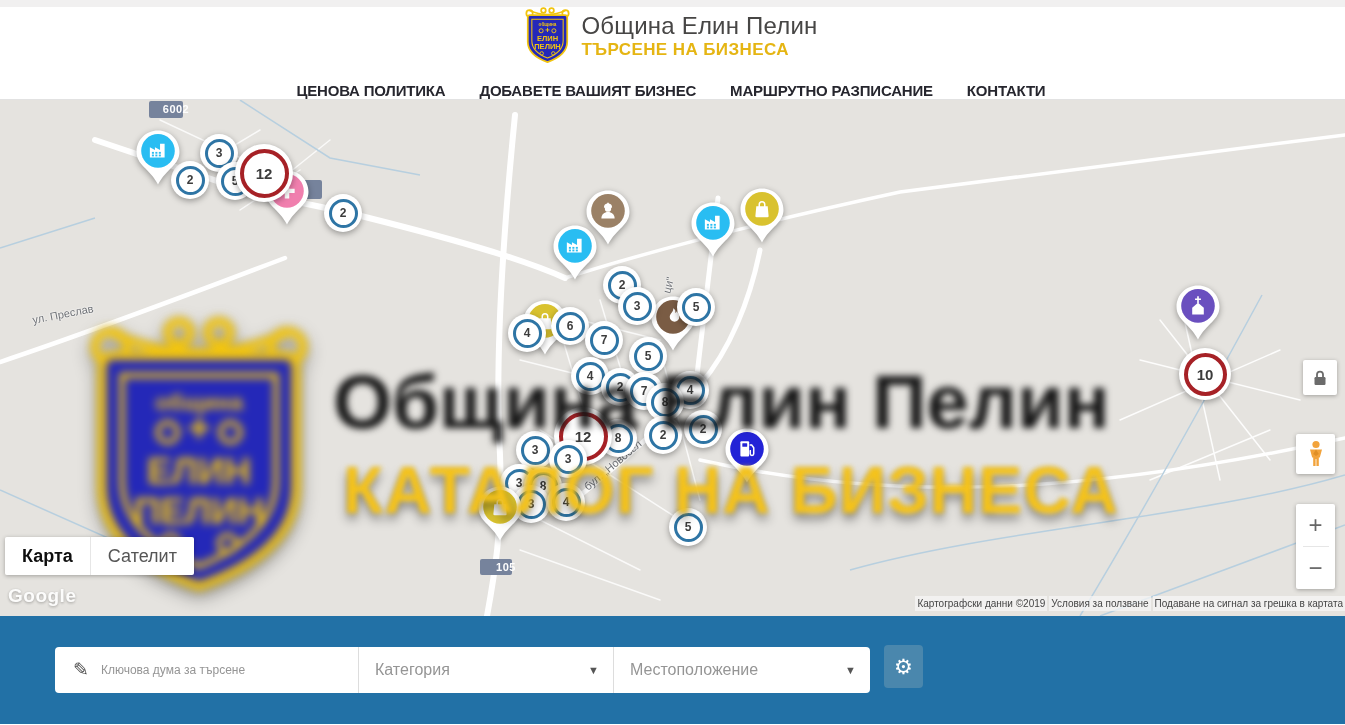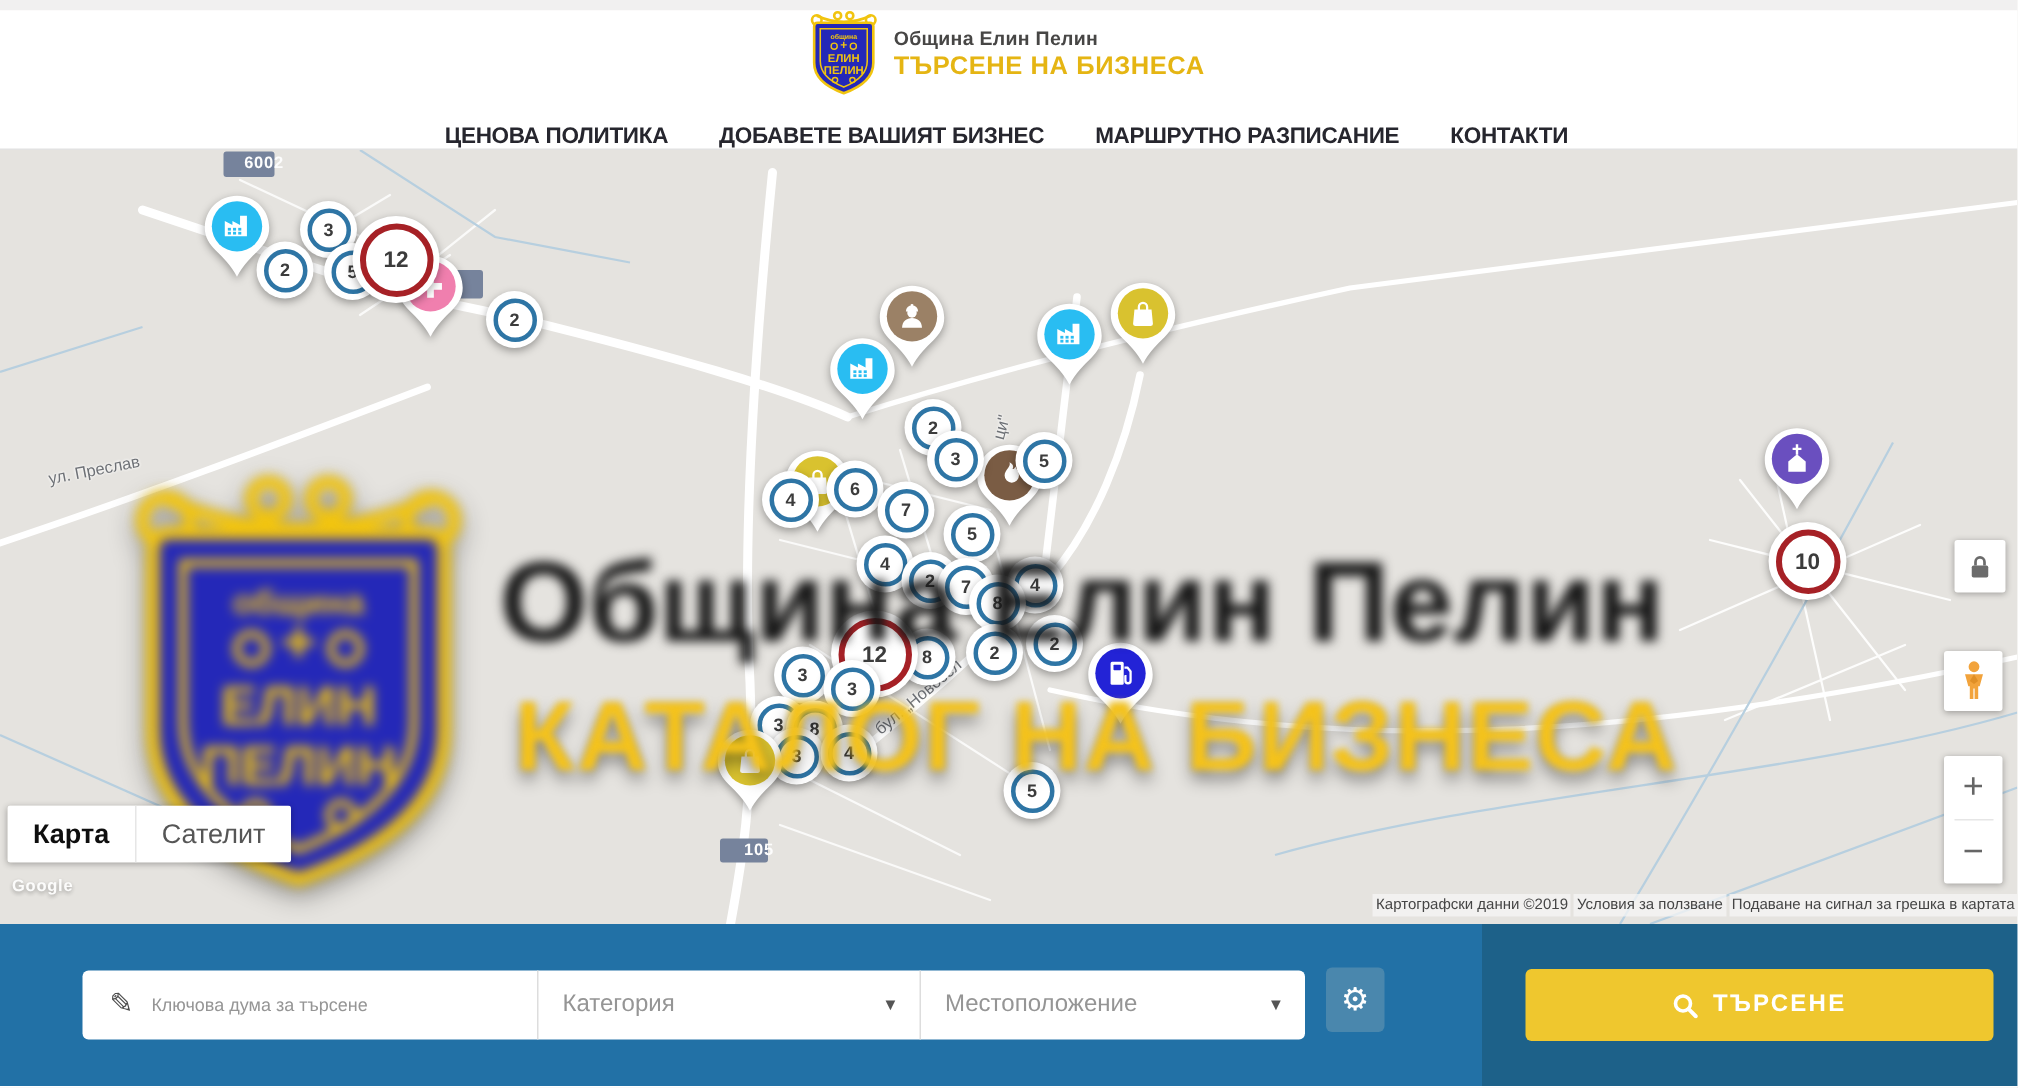--- a/index.html
+++ b/index.html
@@ -6,21 +6,21 @@
   html,body { width:1345px; height:725px; overflow:hidden;
     font-family:"Liberation Sans", sans-serif; background:#fff; }
 
   
   .top-strip { height:7px; background:#f1f0f0; }
   header { height:93px; background:#fff; border-bottom:1px solid #e2e2e2;
     display:flex; align-items:center; justify-content:space-between; padding:0 25px 0 22px;flex-direction:column; }
   .brand { display:flex; align-items:center; gap:10px; }
   .brand svg { display:block; }
   .brand-titles { display:flex; flex-direction:column; line-height:1.15; }
-  .brand-title { font-size:13px; font-weight:bold; color:#474645; letter-spacing:.2px; }
+  .brand-title { font-size:24px; font-weight:normal; color:#474645; letter-spacing:.2px; }
   .brand-subtitle { font-size:17px; font-weight:bold; color:#e5b513; letter-spacing:.4px; }
   nav { display:flex; gap:34px; }
   nav a { text-decoration:none; color:#26262e; font-size:15px; font-weight:bold;
     letter-spacing:-0.2px; white-space:nowrap; cursor:pointer; }
 
   
   .map { position:relative; width:1345px; height:516px; background:#e5e3df; overflow:hidden; }
   .map-roads { position:absolute; inset:0; z-index:1; }
 
   .road-label { position:absolute; z-index:2; background:#76839c; color:#fdfdfd;
@@ -45,21 +45,21 @@
     color:#f4c21a; letter-spacing:1px; filter:blur(2.5px)
     drop-shadow(0 6px 5px rgba(0,0,0,.45)); white-space:nowrap; }
 
   .maptype { position:absolute; left:5px; top:437px; z-index:8; display:flex;
     box-shadow:0 1px 4px rgba(0,0,0,.3); border-radius:2px; overflow:hidden; }
   .maptype button { border:none; background:#fff; height:38px; padding:0 17px;
     font-family:"Liberation Sans",sans-serif; font-size:18px; cursor:pointer; }
   .maptype .active { font-weight:bold; color:#0e0e0e; }
   .maptype .inactive { color:#565656; border-left:1px solid #e6e6e6; }
 
-  .google-logo { position:absolute; left:8px; top:485px; z-index:8; font-size:11px;
+  .google-logo { position:absolute; left:8px; top:485px; z-index:8; font-size:19px;
     font-weight:bold; letter-spacing:.5px; color:#fff; opacity:.9;
     text-shadow:0 1px 3px rgba(0,0,0,.35); }
 
   .attribution { position:absolute; right:0; bottom:5px; z-index:8; display:flex; gap:2px;
     font-size:10px; color:#454545; }
   .attribution span { background:rgba(245,245,245,.75); padding:2px 2px; white-space:nowrap;
     cursor:pointer; }
 
   .ctl { position:absolute; z-index:8; background:#fff; box-shadow:0 1px 4px rgba(0,0,0,.3);
     border-radius:2px; display:flex; align-items:center; justify-content:center; cursor:pointer; }
@@ -455,22 +455,13 @@
       </div>
       <div class="sect dd dd-location">
         <span>Местоположение</span>
         <span class="caret">▼</span>
       </div>
     </div>
     <button class="gear-btn">
       <span>⚙</span>
     </button>
   </div>
-  <div class="right">
-    <button class="search-btn">
-      <svg width="17" height="17" viewBox="0 0 17 17">
-        <circle cx="7" cy="7" r="5" fill="none" stroke="#fff" stroke-width="2.4"></circle>
-        <line x1="10.8" y1="10.8" x2="15.5" y2="15.5" stroke="#fff" stroke-width="2.6" stroke-linecap="round"></line>
-      </svg>
-      <span>ТЪРСЕНЕ</span>
-    </button>
-  </div>
 </div>
 
 </body></html>

